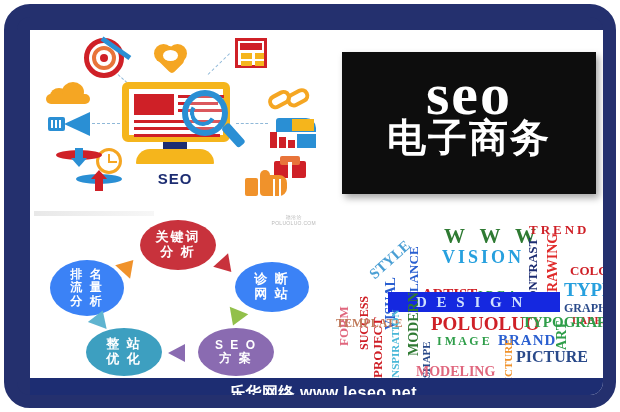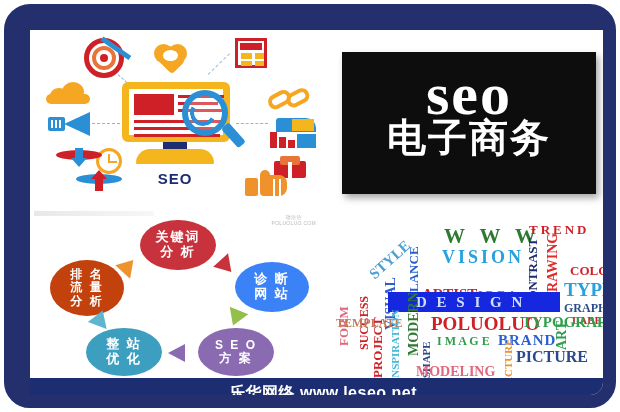--- a/index.html
+++ b/index.html
@@ -219,21 +219,21 @@
       <div class="ell" style="left:168px;top:118px;width:76px;height:48px;background:#8a6bb1;font-size:12px;">
         <div>S E O</div>
         <div>方 案</div>
       </div>
 
       <div class="ell" style="left:56px;top:118px;width:76px;height:48px;background:#3d9fc0;font-size:13px;">
         <div>整 站</div>
         <div>优 化</div>
       </div>
 
-      <div class="ell" style="left:20px;top:50px;width:74px;height:56px;background:#c2410c;font-size:12px;">
+      <div class="ell" style="left:20px;top:50px;width:74px;height:56px;background:#3b82f6;font-size:12px;">
         <div>排 名</div>
         <div>流 量</div>
         <div>分 析</div>
       </div>
 
       <div style="position:absolute;left:88px;top:48px;width:0;height:0;
                   border-left:10px solid transparent;border-right:10px solid transparent;
                   border-bottom:16px solid #f0922b;transform:rotate(42deg);"></div>
       <div style="position:absolute;left:186px;top:48px;width:0;height:0;
                   border-left:10px solid transparent;border-right:10px solid transparent;

